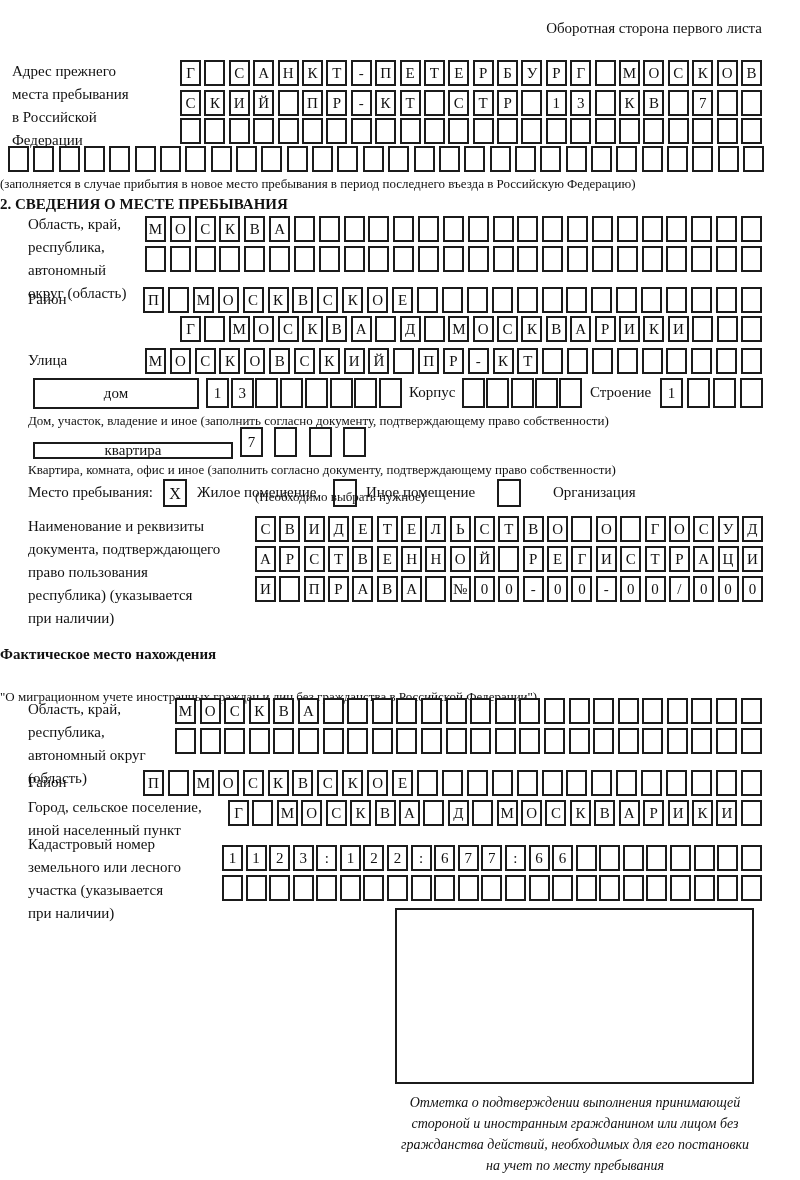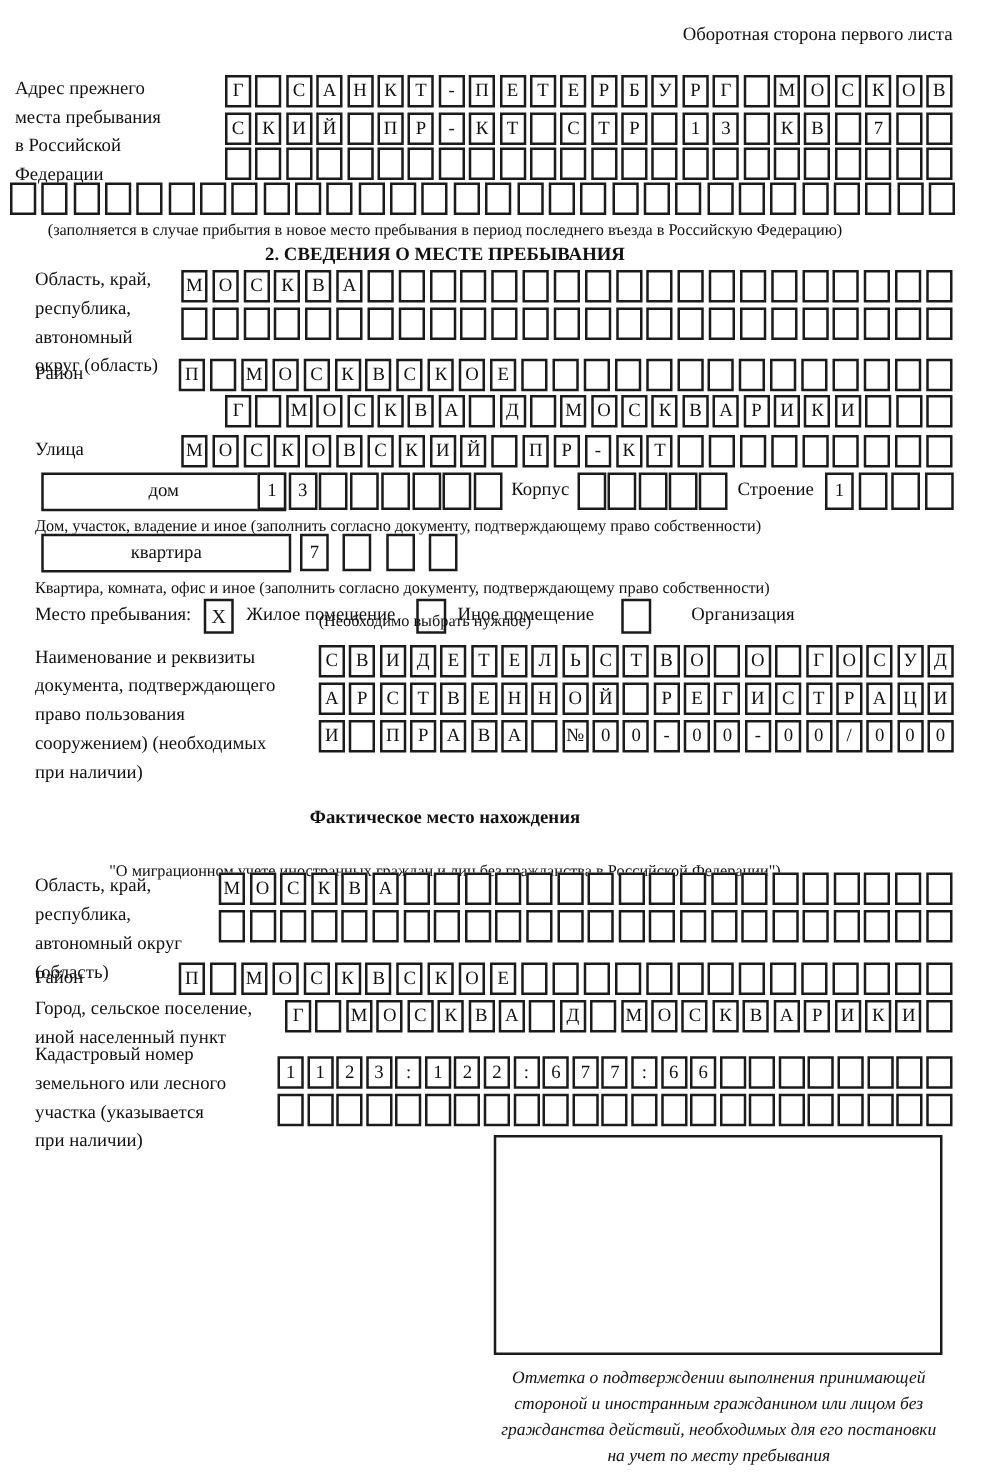--- a/index.html
+++ b/index.html
@@ -1,21 +1,21 @@
 <!DOCTYPE html>
 <html><head>
 <meta charset="utf-8">
 <style>
   html,body{margin:0;padding:0;background:#fff;}
   .page{position:relative;width:800px;height:1180px;background:#ffffff;overflow:hidden;
         font-family:"Liberation Serif","DejaVu Serif",serif;color:#111;}
   .t{position:absolute;font-size:15px;white-space:nowrap;font-family:Liberation Serif, serif;}
   .lbl{position:absolute;font-size:15px;line-height:23px;}
   .note{position:absolute;font-size:13px;white-space:nowrap;}
-  .center{left:0;width:712px;text-align:center;}
+  .center{left:0;width:712px;text-align:left;}
   .bold{font-weight:bold;}
   .boxrow{position:absolute;display:flex;justify-content:space-between;}
   .cell{width:21px;height:26px;border:2px solid #1b1b1b;box-sizing:border-box;
         font-size:15px;line-height:23px;text-align:center;flex:none;background:#fff;}
   .big .cell{width:23px;height:30px;line-height:27px;}
   .labelbox{position:absolute;border:2px solid #1b1b1b;box-sizing:border-box;
         display:flex;align-items:center;justify-content:center;font-size:15px;background:#fff;}
   .checkbox{position:absolute;width:24px;height:28px;border:2px solid #1b1b1b;box-sizing:border-box;
         text-align:center;font-size:16px;line-height:25px;background:#fff;}
   .stampbox{position:absolute;border:2px solid #1b1b1b;box-sizing:border-box;background:#fff;}
@@ -287,21 +287,21 @@
       <div class="cell"></div>
       <div class="cell"></div>
       <div class="cell"></div>
       <div class="cell"></div>
       <div class="cell"></div>
       <div class="cell"></div>
       <div class="cell"></div>
       <div class="cell"></div>
     </div>
 
-  <div class="labelbox" style="left:33px;top:378px;width:196px;height:31px">
+  <div class="labelbox" style="left:33px;top:378px;width:166px;height:31px">
     <span>дом</span>
   </div>
   <div class="boxrow big" style="left:206px;top:378px;width:196px">
       <div class="cell">1</div>
       <div class="cell">3</div>
       <div class="cell"></div>
       <div class="cell"></div>
       <div class="cell"></div>
       <div class="cell"></div>
       <div class="cell"></div>
@@ -317,21 +317,21 @@
     </div>
   <div class="t" style="left:590px;top:384px">Строение</div>
   <div class="boxrow big" style="left:660px;top:378px;width:103px">
       <div class="cell">1</div>
       <div class="cell"></div>
       <div class="cell"></div>
       <div class="cell"></div>
     </div>
   <div class="note" style="left:28px;top:413px">Дом, участок, владение и иное (заполнить согласно документу, подтверждающему право собственности)</div>
 
-  <div class="labelbox" style="left:33px;top:427px;width:200px;height:31px">
+  <div class="labelbox" style="left:33px;top:442px;width:200px;height:17px">
     <span>квартира</span>
   </div>
   <div class="boxrow big" style="left:240px;top:427px;width:126px">
       <div class="cell">7</div>
       <div class="cell"></div>
       <div class="cell"></div>
       <div class="cell"></div>
     </div>
   <div class="note" style="left:28px;top:462px">Квартира, комната, офис и иное (заполнить согласно документу, подтверждающему право собственности)</div>
 
@@ -341,21 +341,21 @@
   <div class="checkbox" style="left:333px;top:479px"></div>
   <div class="t" style="left:366px;top:484px">Иное помещение</div>
   <div class="checkbox" style="left:497px;top:479px"></div>
   <div class="t" style="left:553px;top:484px">Организация</div>
   <div class="note" style="left:150px;top:489px;width:380px;text-align:center">(Необходимо выбрать нужное)</div>
 
   <div class="lbl" style="left:28px;top:515px">
     <div>Наименование и реквизиты</div>
     <div>документа, подтверждающего</div>
     <div>право пользования</div>
-    <div>сооружением) (необходимых</div>
+    <div>республика) (указывается</div>
     <div>при наличии)</div>
   </div>
   <div class="boxrow" style="left:255px;top:516px;width:508px">
       <div class="cell">С</div>
       <div class="cell">В</div>
       <div class="cell">И</div>
       <div class="cell">Д</div>
       <div class="cell">Е</div>
       <div class="cell">Т</div>
       <div class="cell">Е</div>

